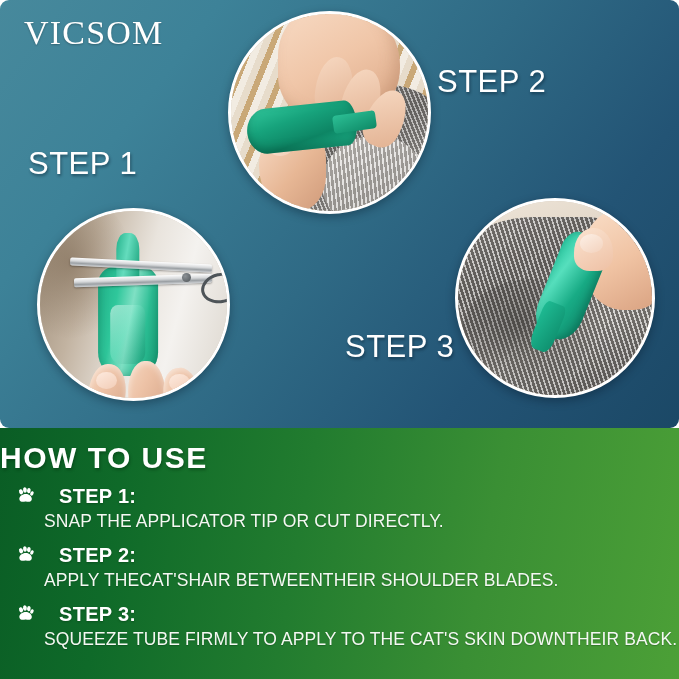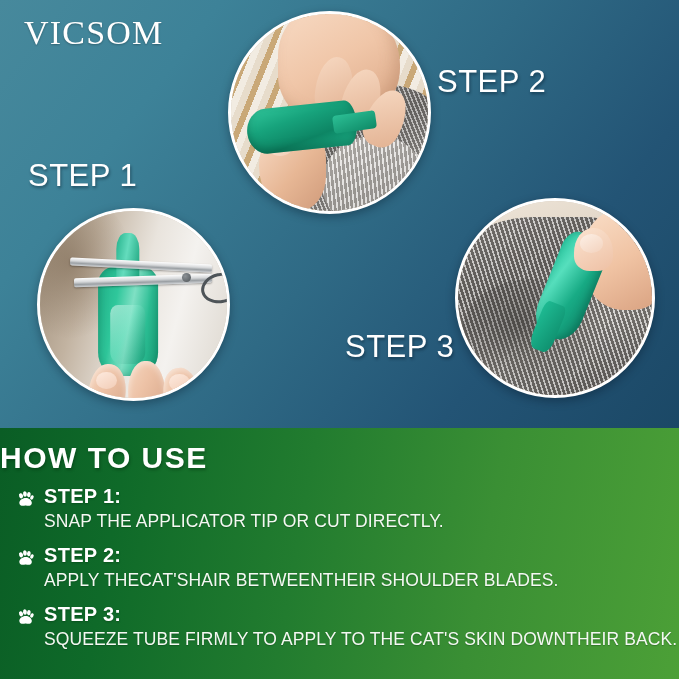--- a/index.html
+++ b/index.html
@@ -24,20 +24,21 @@
     top: 0;
     width: 679px;
     height: 428px;
     background: linear-gradient(128deg,
         #47899c 0%,
         #3d8298 22%,
         #2f6a85 52%,
         #235475 76%,
         #1b4866 100%);
     overflow: hidden;
+    border-radius: 9px;
   }
 
   .brand-logo {
     position: absolute;
     left: 24px;
     top: 14px;
     font-family: "Liberation Serif", "DejaVu Serif", serif;
     font-size: 34px;
     font-weight: 400;
     letter-spacing: 1.2px;
@@ -49,21 +50,21 @@
   .step-tag {
     position: absolute;
     font-family: "Liberation Sans", sans-serif;
     font-size: 31px;
     font-weight: 400;
     letter-spacing: 0.5px;
     color: #ffffff;
     text-shadow: 1px 2px 3px rgba(0, 20, 35, 0.45);
     white-space: nowrap;
   }
-  .step-tag.tag1 { left: 28px;  top: 158px; }
+  .step-tag.tag1 { left: 28px;  top: 146px; }
   .step-tag.tag2 { left: 437px; top: 64px;  }
   .step-tag.tag3 { left: 333px; top: 329px; margin-left: 12px; }
 
   
   .photo-circle {
     position: absolute;
     border-radius: 50%;
     overflow: hidden;
     border: 3px solid #ffffff;
     box-sizing: border-box;
@@ -305,22 +306,22 @@
     top: 57px;
     width: 679px;
   }
   .step-block {
     position: relative;
     padding: 0 0 0 16px;
     margin-bottom: 12px;
   }
   .step-head {
     display: flex;
-    align-items: flex-end;
-    gap: 9px;
+    align-items: flex-start;
+    gap: 24px;
     height: 23px;
   }
   .paw-icon {
     width: 19px;
     height: 19px;
     flex: 0 0 19px;
     display: block;
   }
   .step-head-label {
     font-size: 20px;

